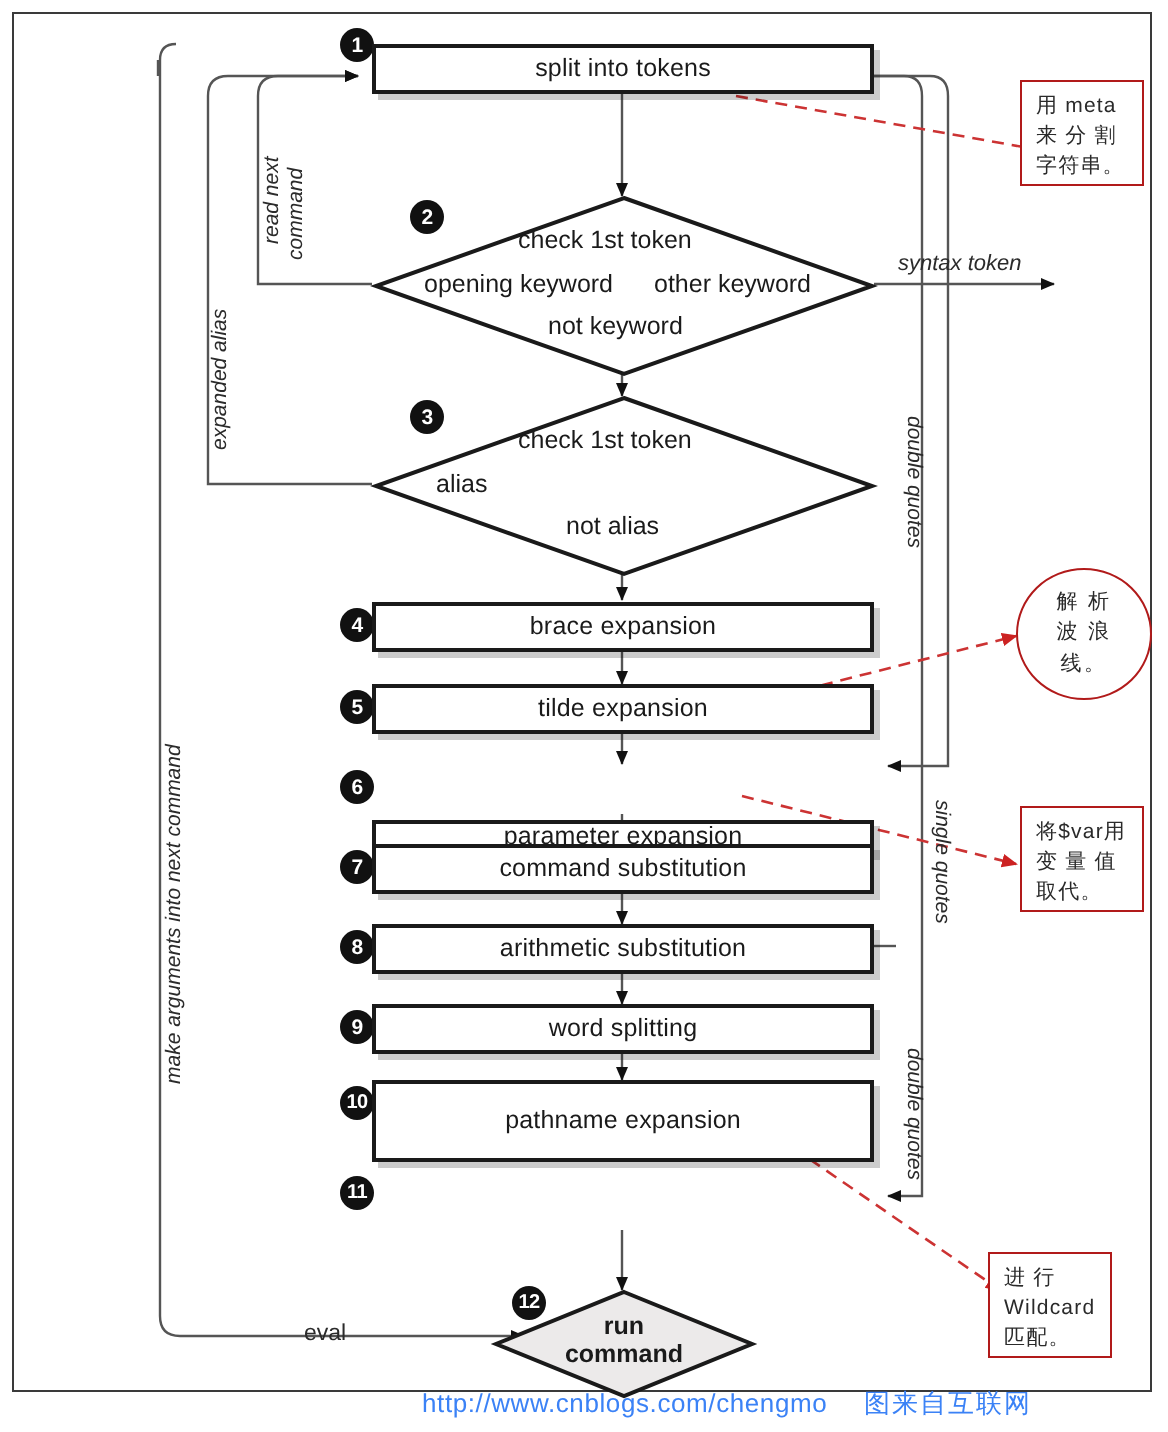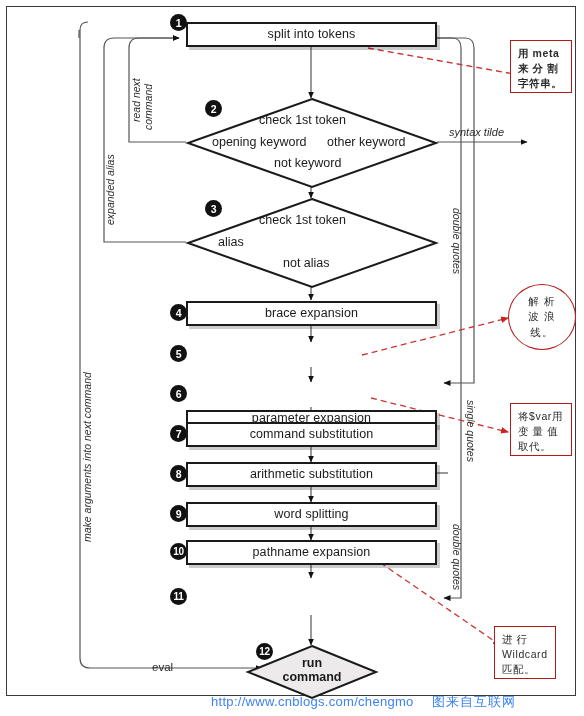--- a/index.html
+++ b/index.html
@@ -198,51 +198,52 @@
   <div class="bullet" style="left:205px; top:100px;">2</div>
   <div class="diamond-wrap" style="left:186px; top:98px;">
     <svg width="252" height="90" viewBox="0 0 252 90">
       <polygon points="126,1 250,45 126,89 2,45" fill="#ffffff" stroke="#1a1a1a" stroke-width="2"></polygon>
     </svg>
     <div class="dlabel" style="left:73px; top:15px;">check 1st token</div>
     <div class="dlabel" style="left:26px; top:37px;">opening keyword</div>
     <div class="dlabel" style="left:141px; top:37px;">other keyword</div>
     <div class="dlabel" style="left:88px; top:58px;">not keyword</div>
   </div>
-  <div class="elabel" style="left:449px; top:126px;">syntax tilde</div>
+  <div class="elabel" style="left:449px; top:126px;">syntax token</div>
 
   <div class="bullet" style="left:205px; top:200px;">3</div>
   <div class="diamond-wrap" style="left:186px; top:198px;">
     <svg width="252" height="90" viewBox="0 0 252 90">
       <polygon points="126,1 250,45 126,89 2,45" fill="#ffffff" stroke="#1a1a1a" stroke-width="2"></polygon>
     </svg>
     <div class="dlabel" style="left:73px; top:15px;">check 1st token</div>
     <div class="dlabel" style="left:32px; top:37px;">alias</div>
     <div class="dlabel" style="left:97px; top:58px;">not alias</div>
   </div>
 
   <div class="bullet" style="left:170px; top:304px;">4</div>
   <div class="pbox" style="left:186px; top:301px; width:251px; height:25px;">brace expansion</div>
 
   <div class="bullet" style="left:170px; top:345px;">5</div>
+  <div class="pbox" style="left:186px; top:342px; width:251px; height:25px;">tilde expansion</div>
 
   <div class="bullet" style="left:170px; top:385px;">6</div>
   <div class="pbox" style="left:186px; top:382px; width:251px; height:17px;margin-top:28px;">parameter expansion</div>
 
   <div class="bullet" style="left:170px; top:425px;">7</div>
   <div class="pbox" style="left:186px; top:422px; width:251px; height:25px;">command substitution</div>
 
   <div class="bullet" style="left:170px; top:465px;">8</div>
   <div class="pbox" style="left:186px; top:462px; width:251px; height:25px;">arithmetic substitution</div>
 
   <div class="bullet" style="left:170px; top:505px;">9</div>
   <div class="pbox" style="left:186px; top:502px; width:251px; height:25px;">word splitting</div>
 
   <div class="bullet wide" style="left:170px; top:543px;">10</div>
-  <div class="pbox" style="left:186px; top:540px; width:251px; height:25px;">pathname expansion</div>
+  <div class="pbox" style="left:186px; top:540px; width:251px; height:41px;">pathname expansion</div>
 
   <div class="bullet wide" style="left:170px; top:588px;">11</div>
 
   <div class="bullet wide" style="left:256px; top:643px;">12</div>
   <div class="diamond-wrap" style="left:246px; top:645px;">
     <svg width="132" height="54" viewBox="0 0 132 54">
       <polygon points="66,1 130,27 66,53 2,27" fill="#eceaea" stroke="#1a1a1a" stroke-width="2"></polygon>
     </svg>
     <div class="dlabel bold" style="left:0px; top:11px; width:132px; text-align:center;">
       <span>run</span><br>
@@ -253,21 +254,21 @@
 
   <div class="vlabel up" style="left:130px; top:122px;">read next</div>
   <div class="vlabel up" style="left:142px; top:130px;">command</div>
   <div class="vlabel up" style="left:104px; top:225px;">expanded alias</div>
   <div class="vlabel up" style="left:81px; top:542px;">make arguments into next command</div>
 
   <div class="vlabel down" style="left:463px; top:208px;">double quotes</div>
   <div class="vlabel down" style="left:477px; top:400px;">single quotes</div>
   <div class="vlabel down" style="left:463px; top:524px;">double quotes</div>
 
-  <div class="note" style="left:510px; top:40px; width:62px; height:53px;font-weight:bold;">
+  <div class="note" style="left:510px; top:40px; width:62px; height:53px;">
     <span class="ln">用  meta</span>
     <span class="ln">来 分 割</span>
     <span class="ln">字符串。</span>
   </div>
 
   <div class="note ellipse" style="left:508px; top:284px; width:68px; height:66px;">
     <div>
       <span class="ln">解  析</span>
       <span class="ln">波  浪</span>
       <span class="ln">线。</span>

